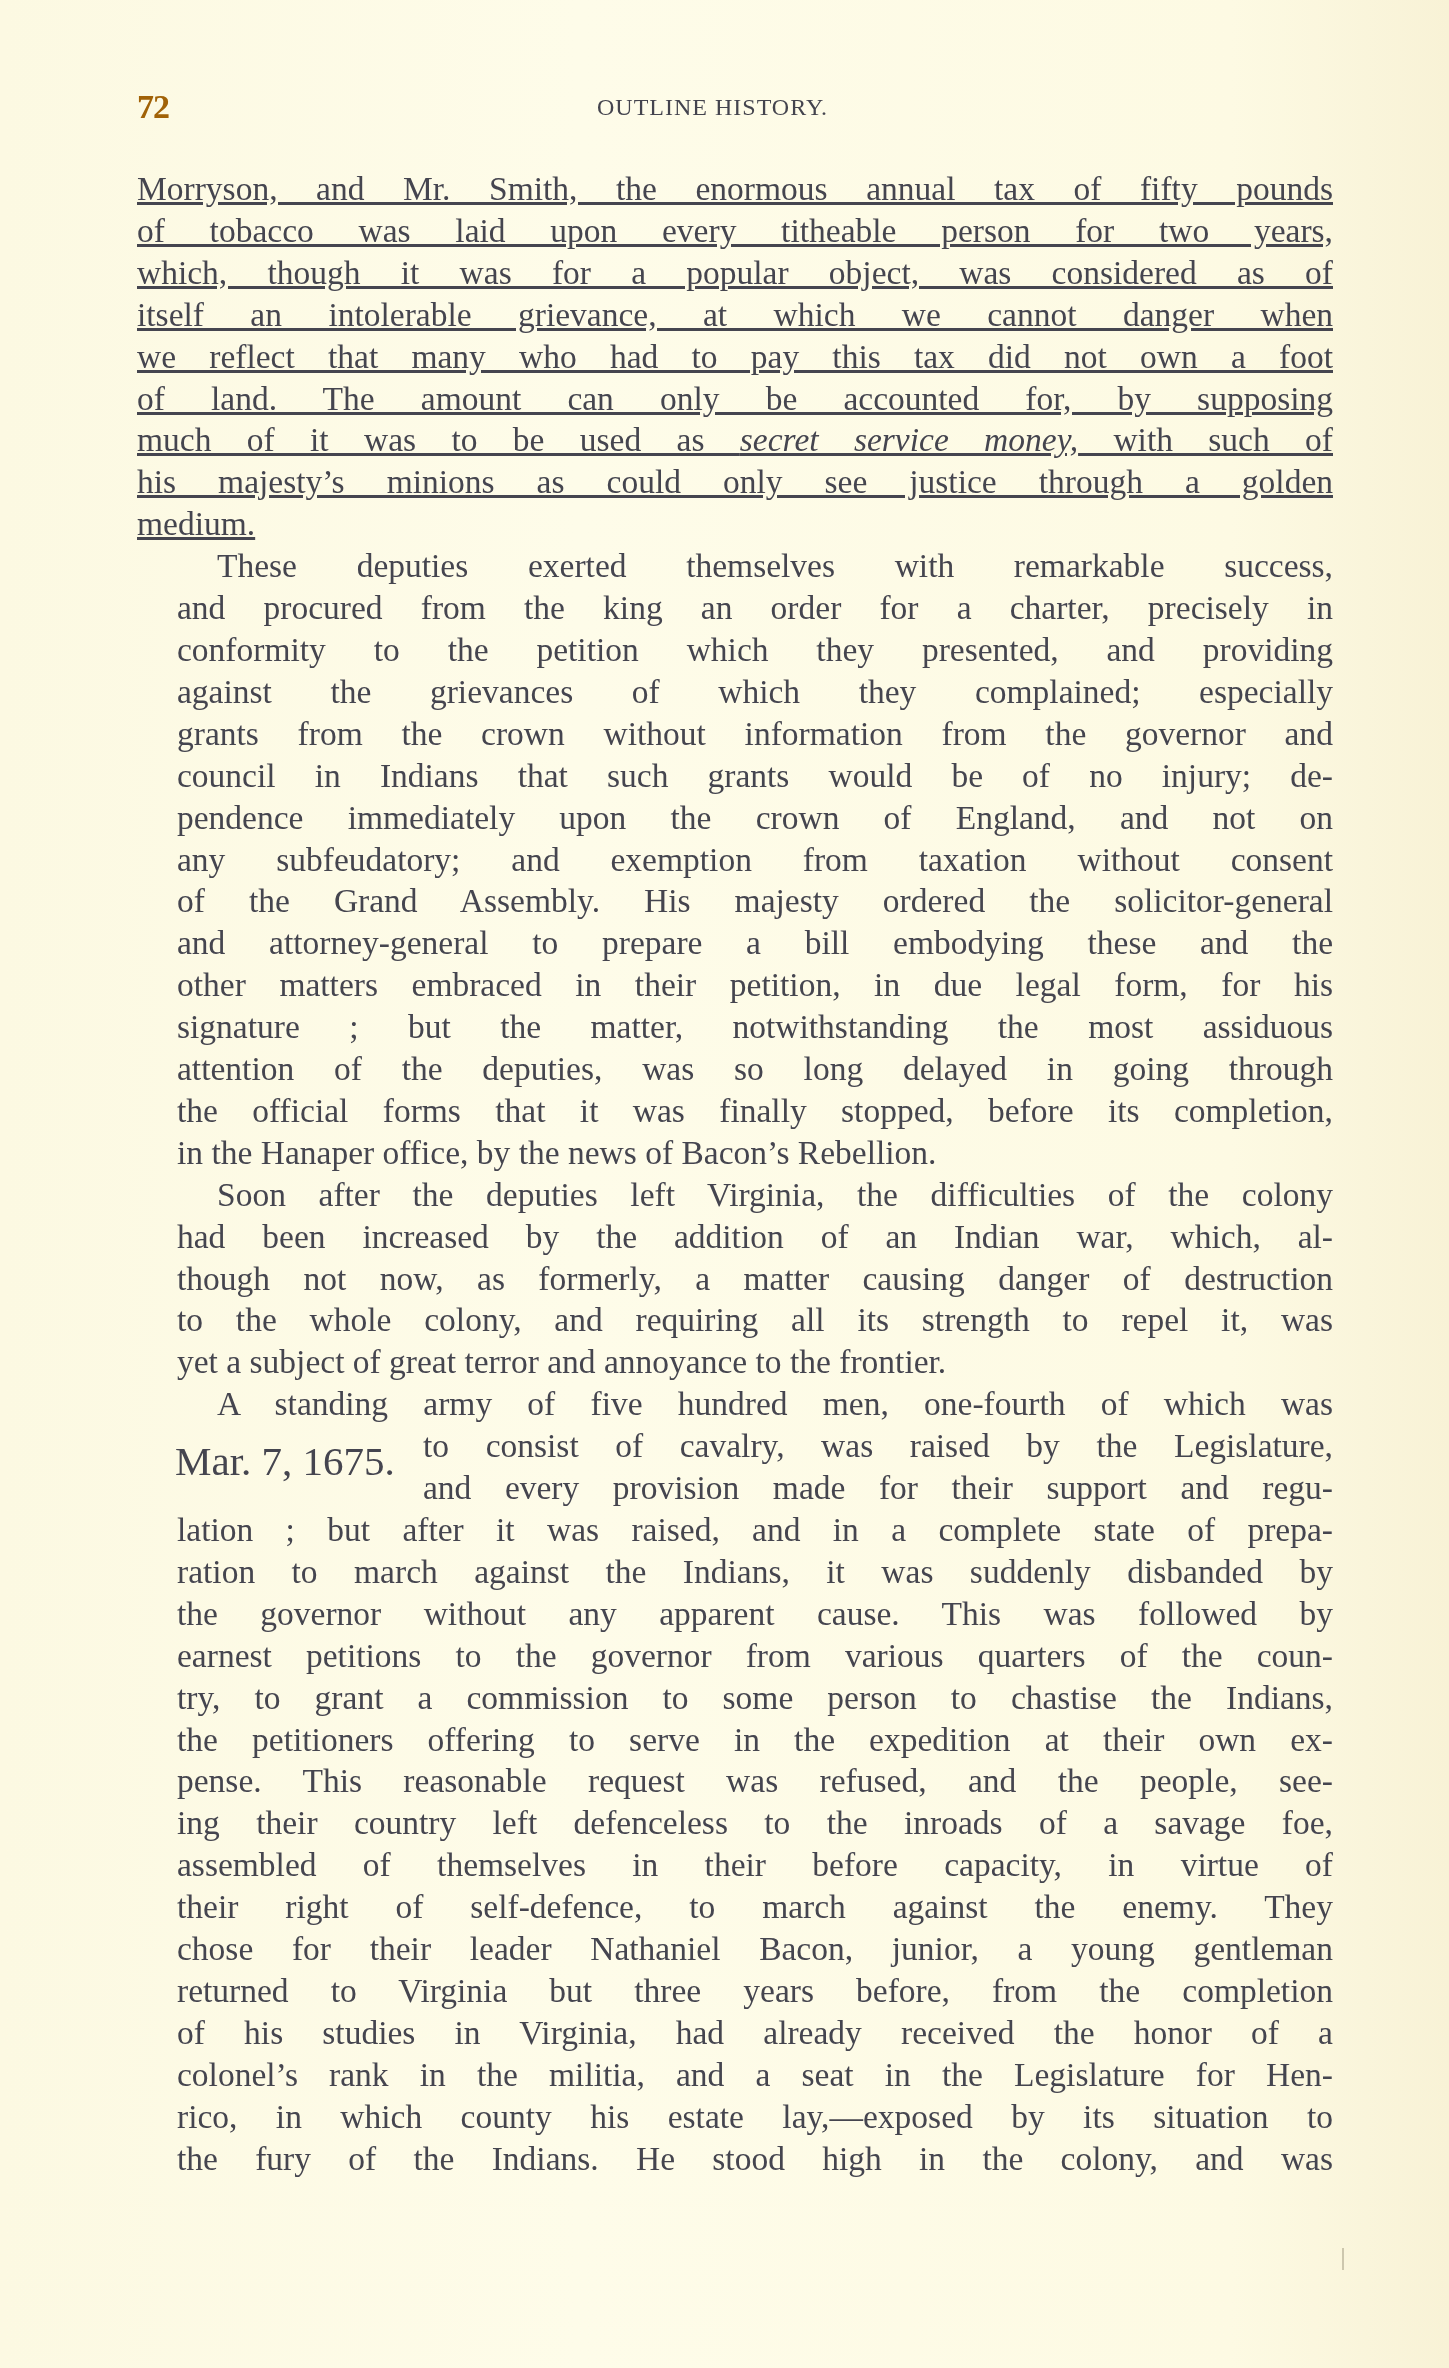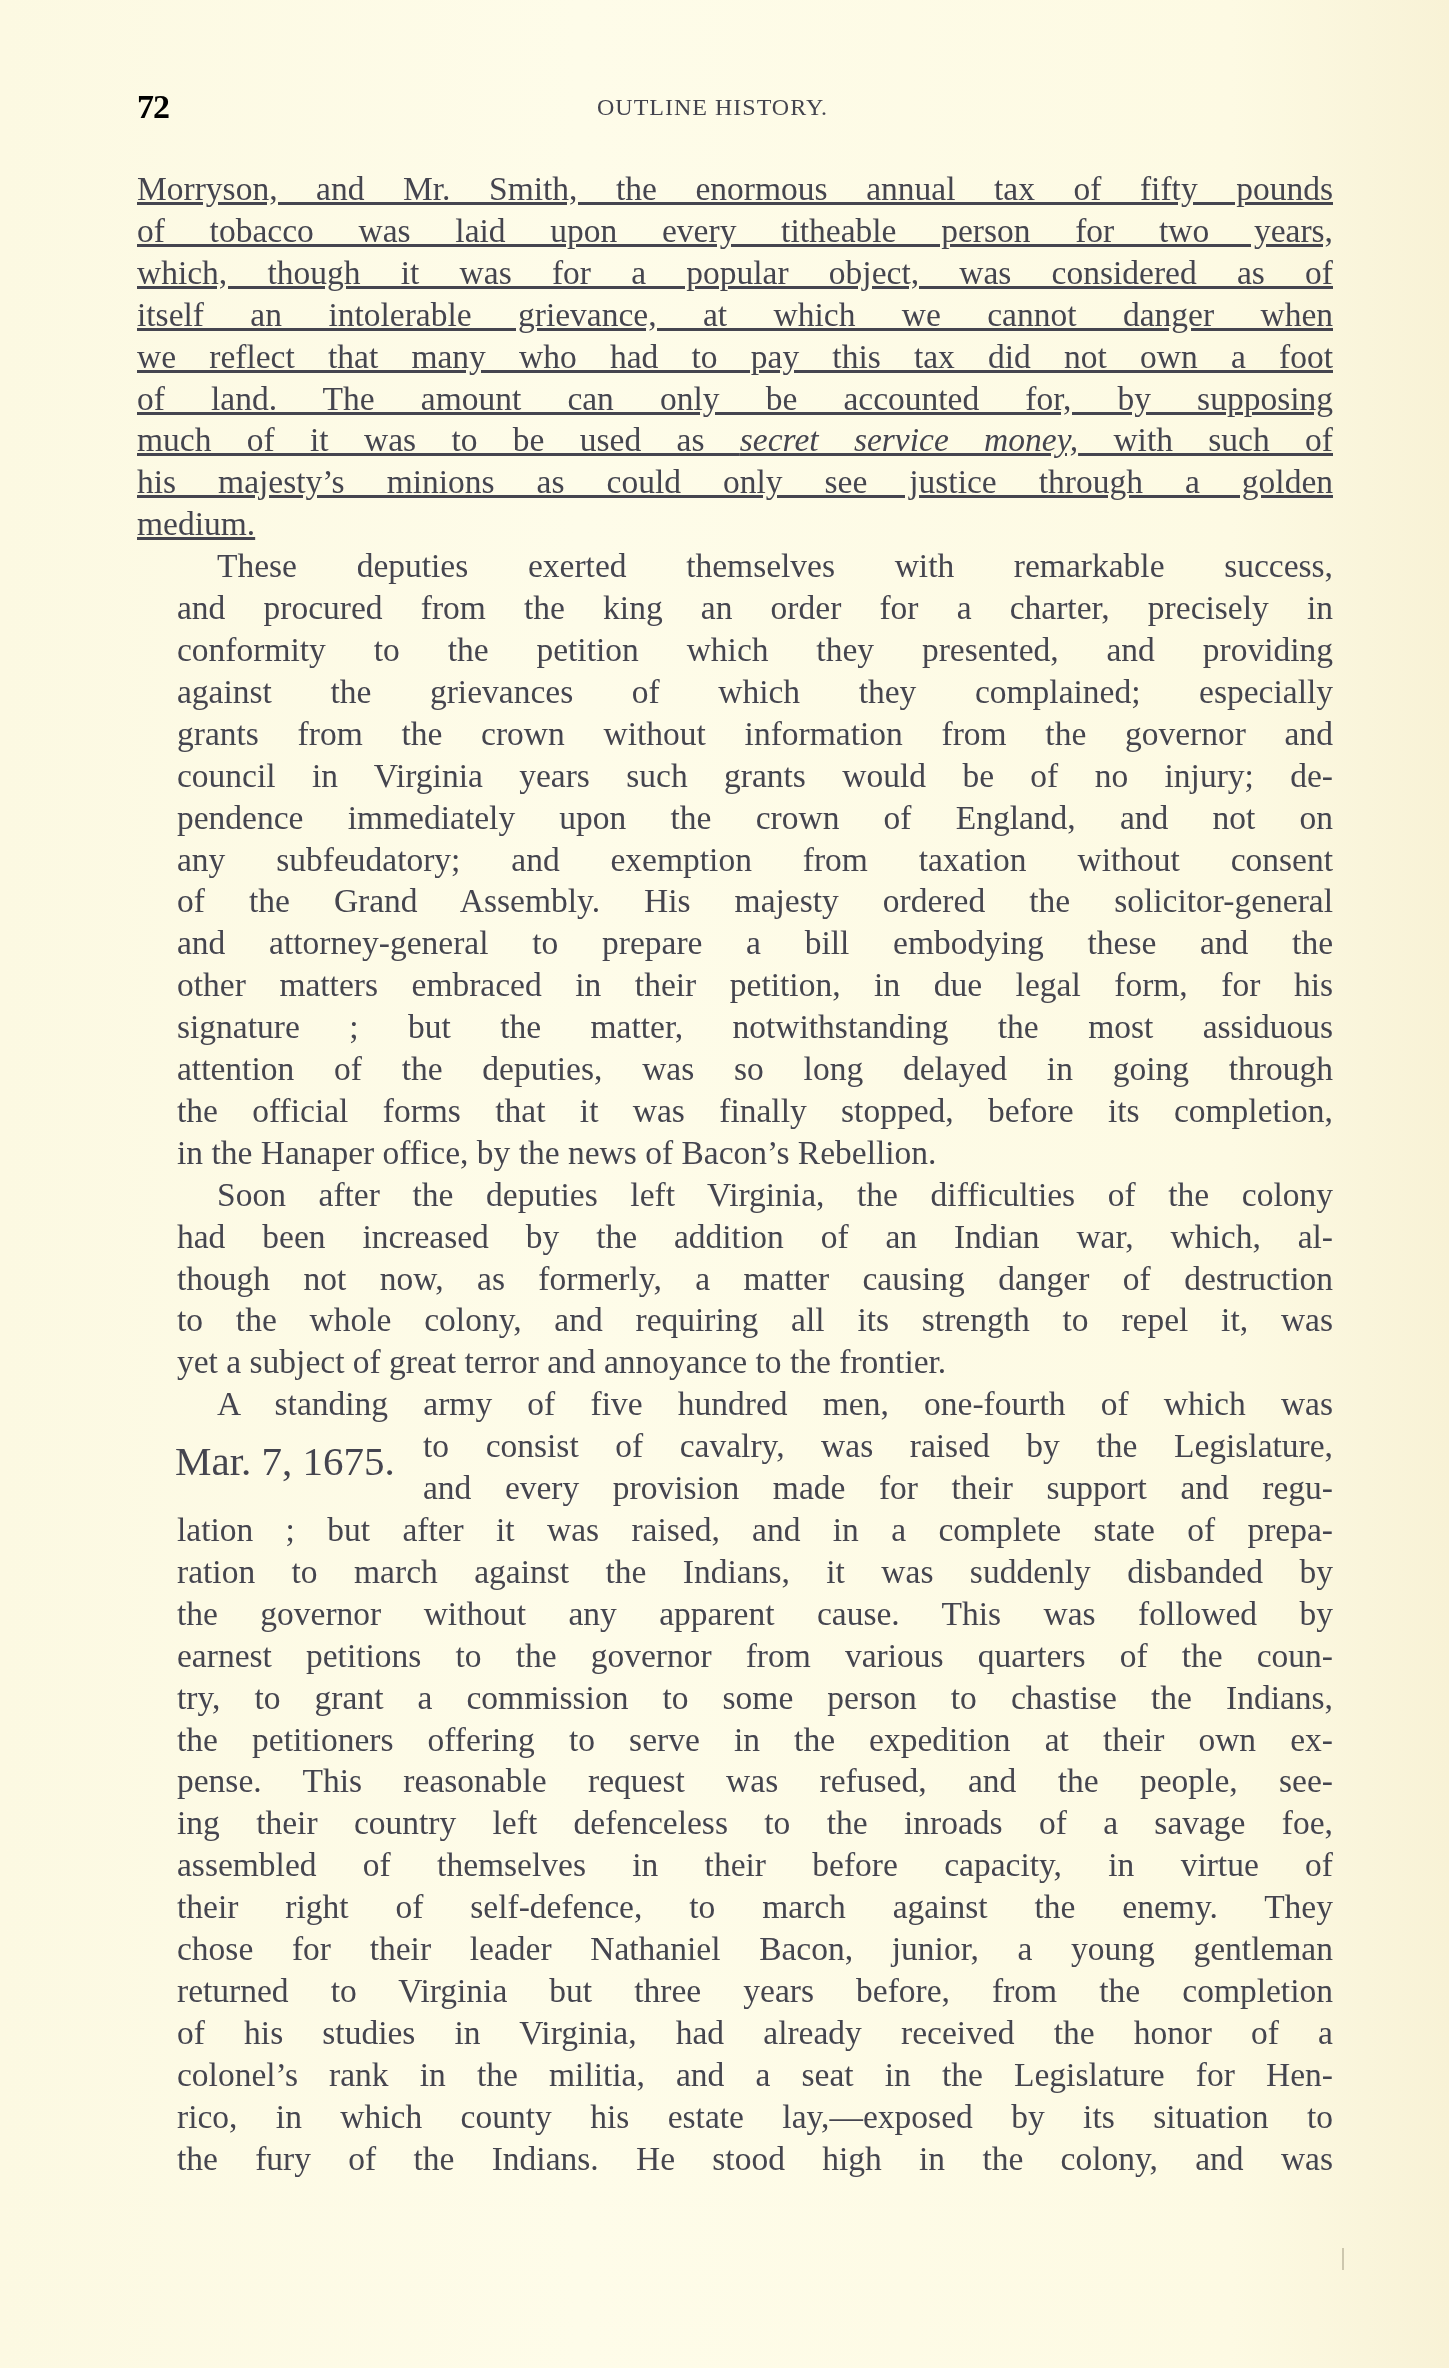--- a/index.html
+++ b/index.html
@@ -28,21 +28,21 @@
       left: 0;
       width: 1196px;
       height: 40px;
     }
     .page-number {
       position: absolute;
       left: 0;
       top: 0;
       font-size: 34px;
       font-weight: bold;
-      color: #000000;
+      color: #a16207;
       letter-spacing: -1px;
     }
     .running-title {
       position: absolute;
       left: 460px;
       top: 6px;
       font-size: 24px;
       letter-spacing: 1px;
       color: #44444e;
     }
@@ -131,21 +131,21 @@
       <span class="line">his majesty’s minions as could only see justice through a golden</span>
       <span class="line last">medium.</span>
     </div>
 
     <div class="para">
       <span class="line indent">These deputies exerted themselves with remarkable success,</span>
       <span class="line">and procured from the king an order for a charter, precisely in</span>
       <span class="line">conformity to the petition which they presented, and providing</span>
       <span class="line">against the grievances of which they complained; especially</span>
       <span class="line">grants from the crown without information from the governor and</span>
-      <span class="line">council in Virginia years such grants would be of no injury; de-</span>
+      <span class="line">council in Indians that such grants would be of no injury; de-</span>
       <span class="line">pendence immediately upon the crown of England, and not on</span>
       <span class="line">any subfeudatory; and exemption from taxation without consent</span>
       <span class="line">of the Grand Assembly. His majesty ordered the solicitor-general</span>
       <span class="line">and attorney-general to prepare a bill embodying these and the</span>
       <span class="line">other matters embraced in their petition, in due legal form, for his</span>
       <span class="line">signature ; but the matter, notwithstanding the most assiduous</span>
       <span class="line">attention of the deputies, was so long delayed in going through</span>
       <span class="line">the official forms that it was finally stopped, before its completion,</span>
       <span class="line last">in the Hanaper office, by the news of Bacon’s Rebellion.</span>
     </div>

